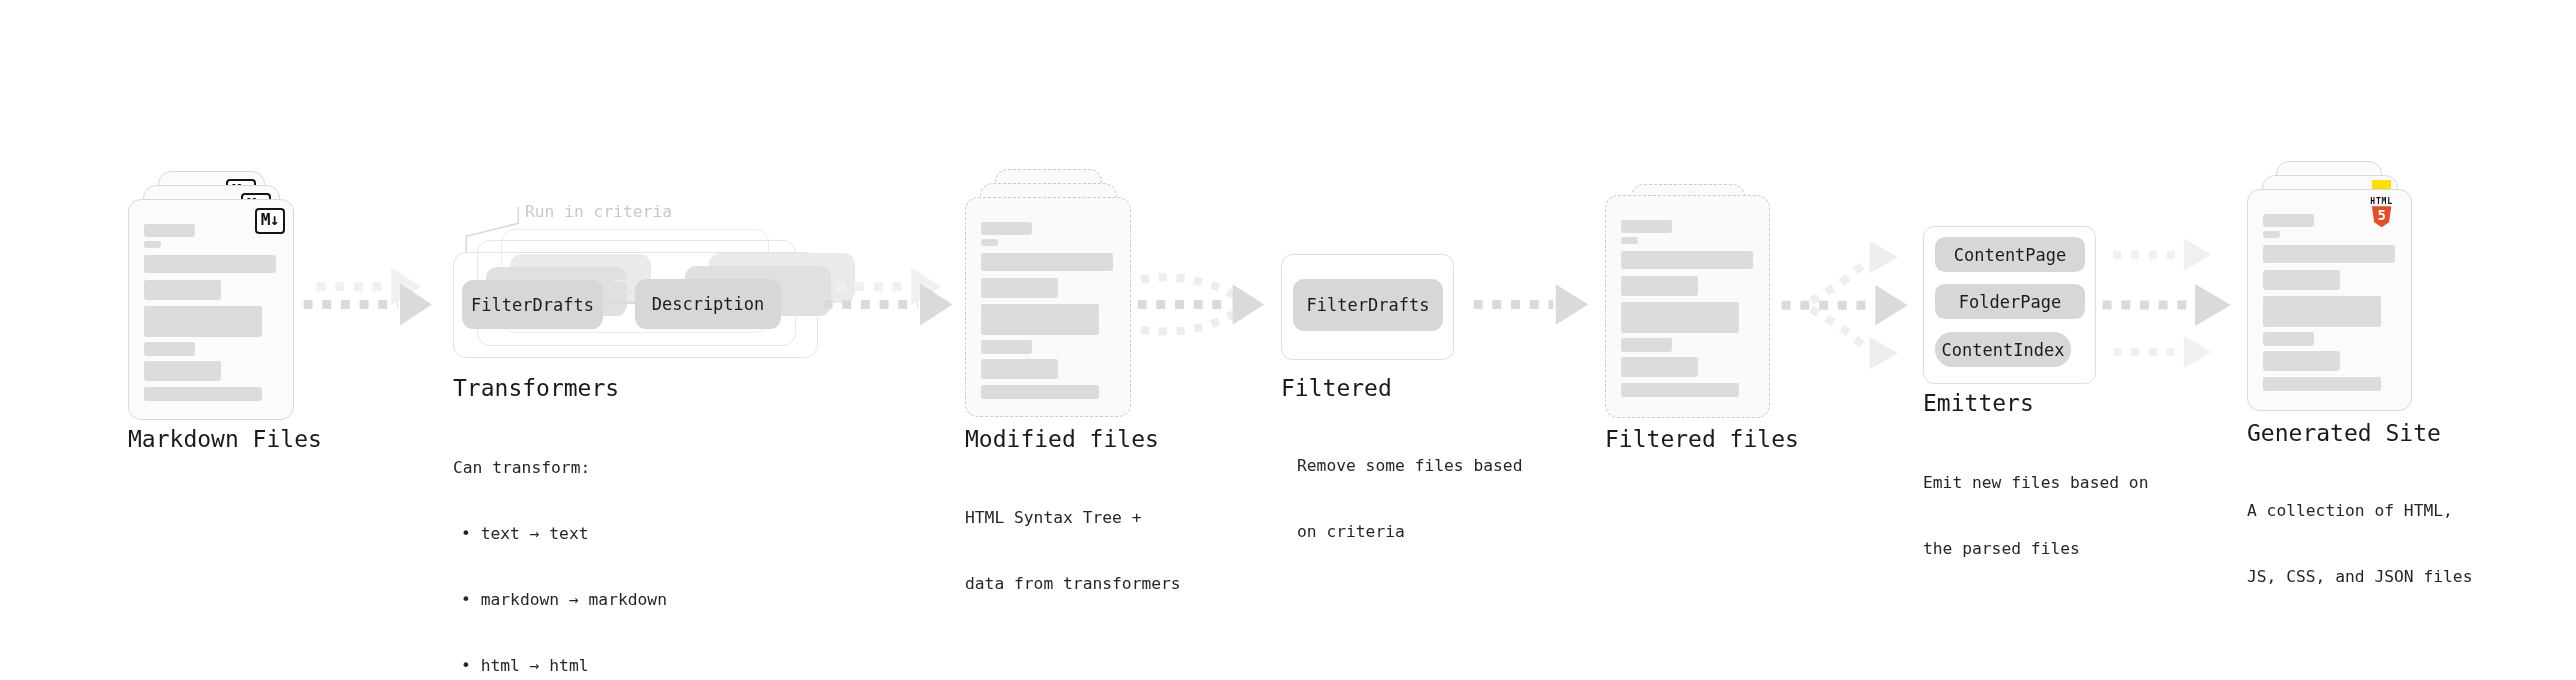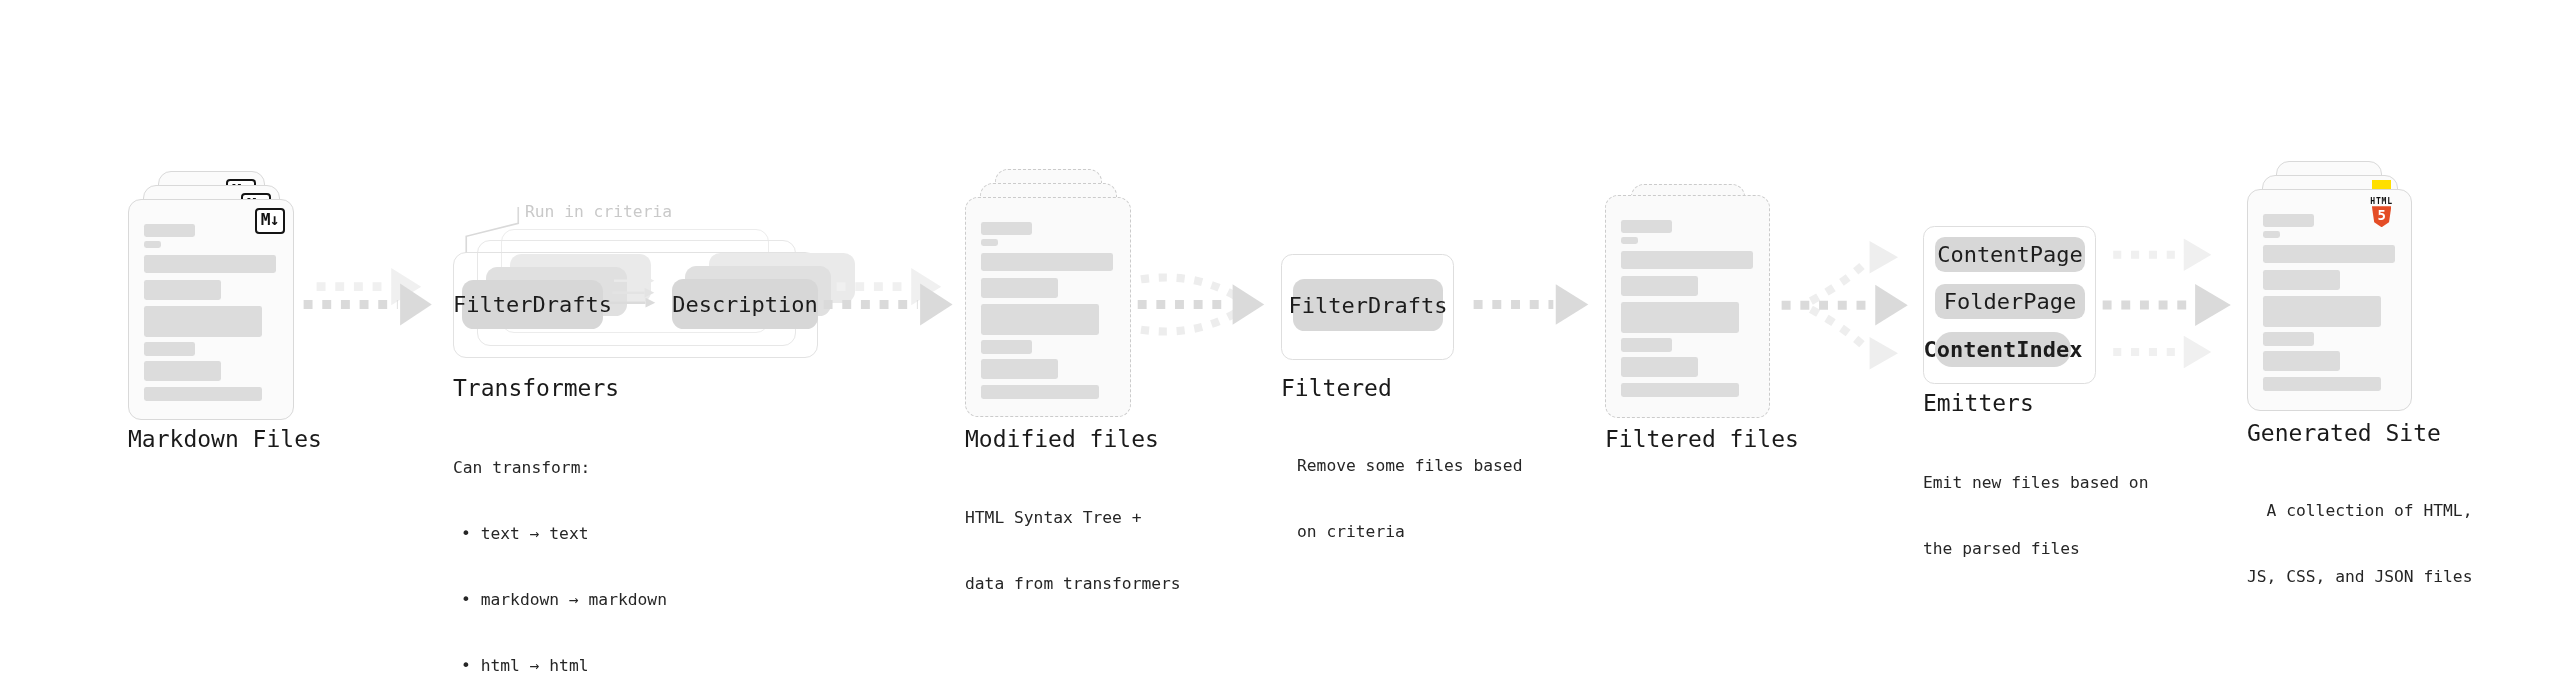--- a/index.html
+++ b/index.html
@@ -22,21 +22,21 @@
   .js-badge{position:absolute;top:4.1px;right:6.5px;width:18.7px;height:9px;background:#ffdf00;}
   .html5-badge{position:absolute;top:6.5px;right:11.4px;width:36px;text-align:center;}
   .html5-badge .html-txt{font-size:8.1px;font-weight:bold;letter-spacing:0.8px;color:#111;line-height:8.1px;}
   .html5-shield{width:19.5px;height:21px;margin:1.6px auto 0;background:#e44d26;color:#fff;
                 font-size:14px;font-weight:bold;line-height:19.5px;text-align:center;
                 clip-path:polygon(0 0,100% 0,88% 76%,50% 100%,12% 76%);}
 
   
   .t-box{position:absolute;border:1.6px solid #e2e2e2;border-radius:13px;background:transparent;box-sizing:border-box;}
   .pill{position:absolute;border-radius:11.4px;background:#d7d7d7;display:flex;align-items:center;justify-content:center;
-        font-size:22px;color:#1c1c1c;box-sizing:border-box;}
+        font-size:17px;color:#1c1c1c;box-sizing:border-box;}
   .pill.g1{background:#e0e0e0;}
   .pill.g2{background:#eaeaea;}
 
   
   .panel{position:absolute;background:#ffffff;border:1.6px solid #dedede;border-radius:11.4px;box-sizing:border-box;}
 
   
   .title{position:absolute;font-size:23px;font-weight:500;color:#1a1a1a;white-space:nowrap;}
   .body-text{position:absolute;font-size:16.3px;line-height:22px;color:#262626;white-space:pre;}
   .bullet-line{padding-left:8.1px;}
@@ -100,21 +100,21 @@
       <line x1="0" y1="7" x2="40" y2="7" stroke="#e3e3e3" stroke-width="3"></line>
         <polygon points="40,1 40,13 52,7" fill="#e3e3e3"></polygon>
     </svg>
     <svg class="abs" style="left:608px;top:297px;" width="49" height="11.4" viewBox="0 0 60 14">
       <line x1="0" y1="7" x2="46" y2="7" stroke="#dbdbdb" stroke-width="3"></line>
         <polygon points="46,1 46,13 58,7" fill="#dbdbdb"></polygon>
     </svg>
 
     <div class="pill g2" style="left:709px;top:253px;width:146px;height:50px;"></div>
     <div class="pill g1" style="left:685px;top:266px;width:146px;height:50px;"></div>
-    <div class="pill" style="left:672px;top:279px;width:146px;height:50px;">
+    <div class="pill" style="left:635px;top:279px;width:146px;height:50px;">
       <span>Description</span>
     </div>
 
     <div class="title" style="left:453px;top:375px;">Transformers</div>
     <div class="body-text" style="left:453px;top:413px;">
       <div>Can transform:</div>
       <div class="bullet-line">text → text</div>
       <div class="bullet-line">markdown → markdown</div>
       <div class="bullet-line">html → html</div>
     </div>
@@ -196,21 +196,21 @@
   </svg>
 
   <div>
     <div class="panel" style="left:1923px;top:226px;width:173px;height:158px;"></div>
     <div class="pill" style="left:1935px;top:237px;width:150px;height:35px;border-radius:9.8px;">
       <span>ContentPage</span>
     </div>
     <div class="pill" style="left:1935px;top:284px;width:150px;height:35px;border-radius:9.8px;">
       <span>FolderPage</span>
     </div>
-    <div class="pill" style="left:1935px;top:332px;width:136px;height:35px;border-radius:17px;font-weight:bold;">
+    <div class="pill" style="left:1935px;top:332px;width:136px;height:35px;border-radius:17px;">
       <span>ContentIndex</span>
     </div>
     <div class="title" style="left:1923px;top:390px;">Emitters</div>
     <div class="body-text" style="left:1923px;top:428px;">
       <div>Emit new files based on</div>
       <div>the parsed files</div>
     </div>
   </div>
 
   <svg class="abs" style="left:2101px;top:232px;" width="142" height="146" viewBox="0 0 175 180">
@@ -240,20 +240,20 @@
     <div class="bar" style="width: 51px; height: 12.2px; top: 24.4px;"></div>
         <div class="bar" style="width: 17px; height: 6.5px; top: 41px;"></div>
         <div class="bar" style="width: 132px; height: 18px; top: 55px;"></div>
         <div class="bar" style="width: 77px; height: 19.5px; top: 80px;"></div>
         <div class="bar" style="width: 118px; height: 31px; top: 106px;"></div>
         <div class="bar" style="width: 51px; height: 14px; top: 142px;"></div>
         <div class="bar" style="width: 77px; height: 19.5px; top: 161px;"></div>
         <div class="bar" style="width: 118px; height: 14px; top: 187px;"></div>
       </div>
     <div class="title" style="left:2247px;top:420px;">Generated Site</div>
-    <div class="body-text" style="left:2247px;top:456px;text-align:right;">
+    <div class="body-text" style="left:2247px;top:456px;">
       <div>A collection of HTML,</div>
       <div>JS, CSS, and JSON files</div>
     </div>
   </div>
 
 </div>
 
 
 </body></html>

